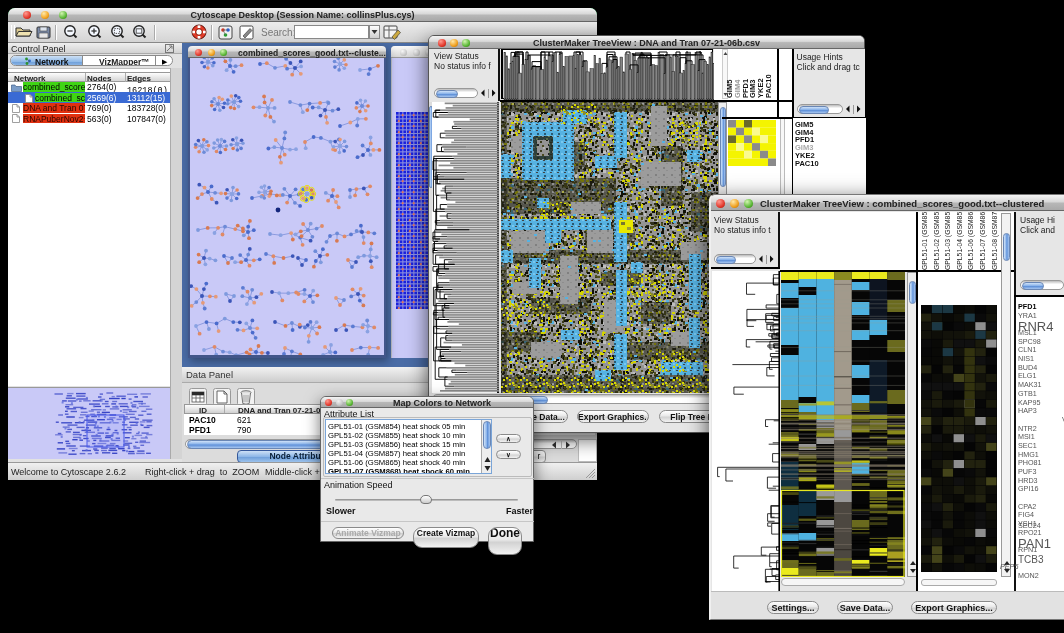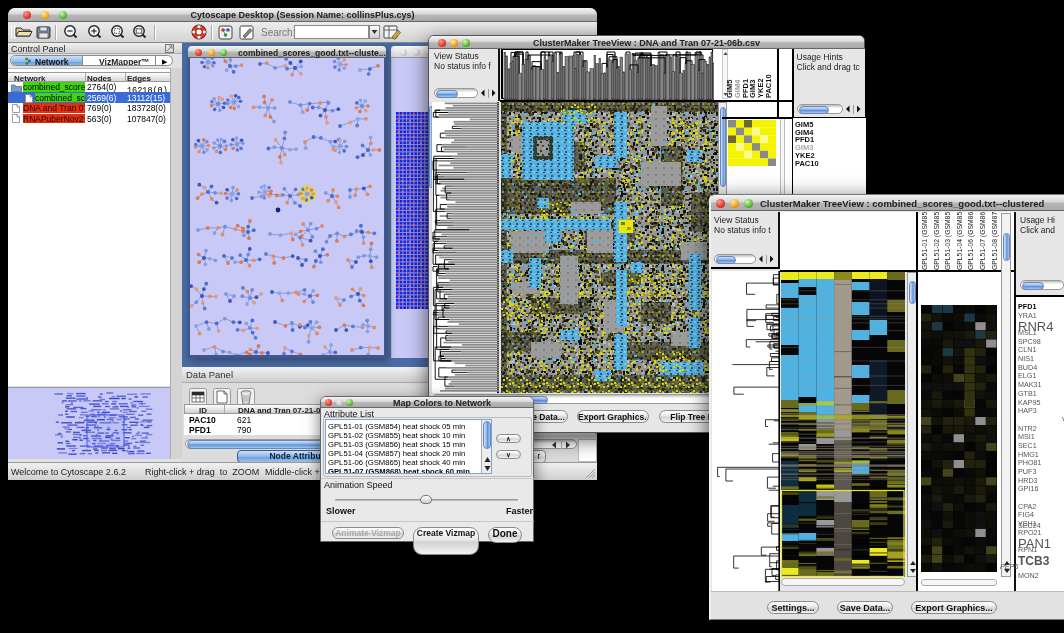--- a/index.html
+++ b/index.html
@@ -2061,22 +2061,22 @@
     <div class="abs pill" style="left:175px;top:37px;width:25px;height:9px;font-size:6.5px;line-height:8px;">∧</div>
     <div class="abs pill" style="left:175px;top:53px;width:25px;height:9px;font-size:6.5px;line-height:8px;">∨</div>
     <div class="abs" style="left:0;top:81px;width:213px;height:1px;background:#c6c6c6;"></div>
     <span class="abs" style="left:3px;top:83px;font-size:9px;color:#111;">Animation Speed</span>
     <div class="abs" style="left:14px;top:101.5px;width:183px;height:2.5px;background:linear-gradient(#888,#ccc);border-radius:2px;"></div>
     <div class="abs" style="left:99px;top:98px;width:12px;height:9px;background:linear-gradient(#fff,#ccc);border:1px solid #777;border-radius:5px 5px 4px 4px;"></div>
     <span class="abs" style="left:5px;top:109px;font-size:9px;font-weight:bold;color:#111;">Slower</span>
     <span class="abs" style="left:185px;top:109px;font-size:9px;font-weight:bold;color:#111;">Faster</span>
     <div class="abs" style="left:0;top:124px;width:213px;height:1px;background:#c6c6c6;"></div>
     <div class="abs pill" style="left:11px;top:130px;width:72px;height:12px;font-size:8.5px;line-height:11px;color:#aaa;">Animate Vizmap</div>
-    <div class="abs pill" style="left:92px;top:130px;width:66px;height:28px;font-size:8.5px;line-height:11px;">Create Vizmap</div>
-    <div class="abs pill" style="left:167px;top:130px;width:34px;height:16px;font-size:10px;line-height:11px;">Done</div>
+    <div class="abs pill" style="left:92px;top:130px;width:66px;height:21px;font-size:8.5px;line-height:11px;">Create Vizmap</div>
+    <div class="abs pill" style="left:167px;top:130px;width:34px;height:28px;font-size:12px;line-height:11px;">Done</div>
   </div>
 <div class="abs" style="left:709px;top:194px;width:390px;height:426px;background:#e6e6e6;border:1px solid #777;border-left:2px solid #f0f0f0;border-radius:6px 0 0 0;box-shadow:0 6px 22px rgba(0,0,0,.7);overflow:hidden;">
     <div class="titlebar" style="height:16px;border-radius:5px 0 0 0;position:relative;">
       <span class="tl" style="position:absolute;left:5px;top:4px;width:8.5px;height:8.5px;background:radial-gradient(circle at 35% 30%,#ff9a90,#e33a2e 60%,#9c1508);"></span>
       <span class="tl" style="position:absolute;left:19px;top:4px;width:8.5px;height:8.5px;background:radial-gradient(circle at 35% 30%,#ffe9a8,#f0a020 60%,#b06a00);"></span>
       <span class="tl" style="position:absolute;left:33px;top:4px;width:8.5px;height:8.5px;background:radial-gradient(circle at 35% 30%,#d2f5b0,#5cb839 60%,#2a7400);"></span>
       <div class="ttext" style="position:absolute;left:49px;top:3px;font-size:9.5px;white-space:nowrap;">ClusterMaker TreeView : combined_scores_good.txt--clustered</div>
     </div>
     <div class="abs gpanel" style="left:1px;top:17px;width:68px;height:56px;border-right:2px solid #111;">
       <div style="position:absolute;left:2px;top:3px;font-size:8.5px;color:#222;white-space:nowrap;overflow:hidden;width:64px;">View Status<br>No status info t</div>
@@ -2844,21 +2844,21 @@
     <div class="abs" style="left:307px;top:271.9px;font-size:7.2px;color:#555;font-weight:normal;">PUF3</div>
     <div class="abs" style="left:307px;top:280.6px;font-size:7.2px;color:#555;font-weight:normal;">HRD3</div>
     <div class="abs" style="left:307px;top:289.3px;font-size:7.2px;color:#555;font-weight:normal;">GPI16</div>
     <div class="abs" style="left:307px;top:298.0px;font-size:7.2px;color:#555;font-weight:normal;margin-top:28px;">SEC24</div>
     <div class="abs" style="left:307px;top:306.6px;font-size:7.2px;color:#555;font-weight:normal;">CPA2</div>
     <div class="abs" style="left:307px;top:315.3px;font-size:7.2px;color:#555;font-weight:normal;">FIG4</div>
     <div class="abs" style="left:307px;top:324.0px;font-size:7.2px;color:#555;font-weight:normal;">YSH1</div>
     <div class="abs" style="left:307px;top:332.7px;font-size:7.2px;color:#555;font-weight:normal;">RPO21</div>
     <div class="abs" style="left:307px;top:341.4px;font-size:13px;color:#555;font-weight:normal;">PAN1</div>
     <div class="abs" style="left:307px;top:350.0px;font-size:7.2px;color:#555;font-weight:normal;">RPN1</div>
-    <div class="abs" style="left:307px;top:358.7px;font-size:12px;color:#555;font-weight:bold;">TCB3</div>
+    <div class="abs" style="left:307px;top:358.7px;font-size:10px;color:#555;font-weight:normal;">TCB3</div>
     <div class="abs" style="left:289px;top:367.4px;font-size:7.2px;color:#555;font-weight:normal;font-style:italic;">PEP5</div>
     <div class="abs" style="left:307px;top:376.1px;font-size:7.2px;color:#555;font-weight:normal;">MON2</div>
     <div class="abs gpanel" style="left:303px;top:17px;width:87px;height:84px;border-left:2px solid #111;">
       <div style="position:absolute;left:4px;top:3px;font-size:8.5px;color:#222;white-space:nowrap;">Usage Hi<br>Click and</div>
       <div class="strack" style="position:absolute;left:4px;top:68px;width:44px;height:10px;">
         <div class="aquathumbH" style="position:absolute;left:1px;top:0.5px;width:22px;height:8px;"></div>
       </div>
     </div>
     <div class="abs blackline" style="left:303px;top:100px;width:87px;height:1.5px;"></div>
     <div class="abs" style="left:0;top:396px;width:390px;height:30px;background:#e2e2e2;border-top:1px solid #bbb;">

